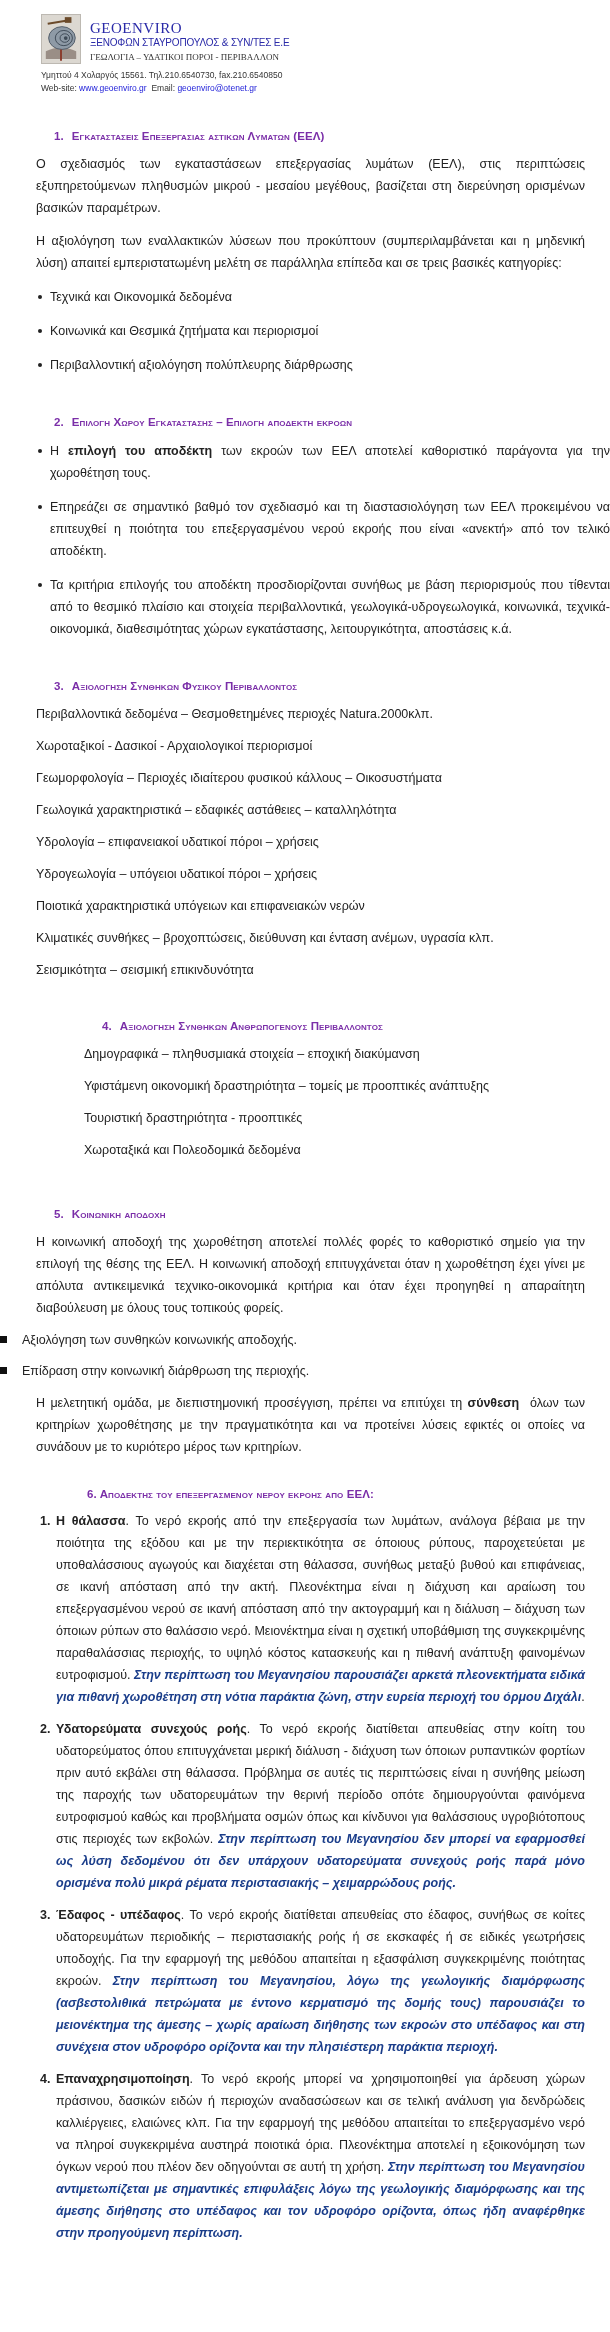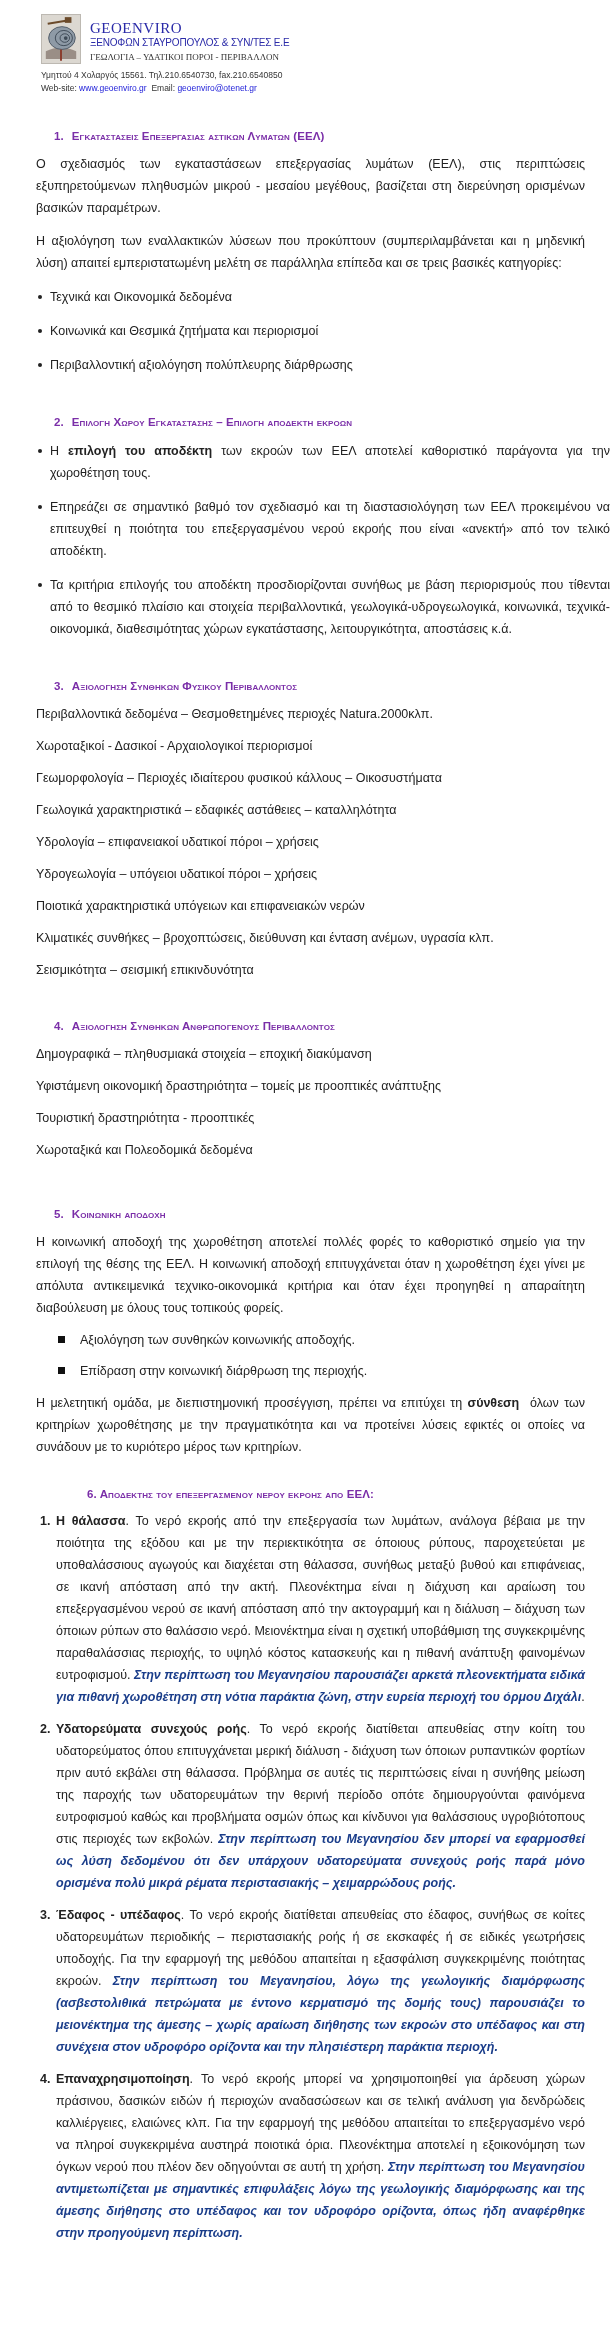--- a/index.html
+++ b/index.html
@@ -54,21 +54,21 @@
   ul.dots { list-style: none; padding-left: 36px; }
   ul.dots li {
     position: relative; padding-left: 14px; font-size: 12.5px; line-height: 22px;
     text-align: justify; margin-top: 12px;
   }
   ul.dots li::before {
     content: ""; position: absolute; left: 2px; top: 9px; width: 4px; height: 4px;
     background: #222; border-radius: 50%;
   }
 
-  ul.squares { list-style: none; padding-left: 58px; }
+  ul.squares { list-style: none; }
   ul.squares li {
     position: relative; padding-left: 22px; font-size: 12.5px; line-height: 20px; margin-top: 11px;
   }
   ul.squares li::before {
     content: ""; position: absolute; left: 0; top: 6px; width: 7px; height: 7px; background: #111;
   }
 
   .plain-line { font-size: 12.5px; line-height: 20px; padding-left: 36px; margin-top: 12px; }
 
   ol.rec { list-style: none; padding-left: 40px; padding-right: 25px; }
@@ -145,21 +145,21 @@
     <div class="plain-line">Χωροταξικοί - Δασικοί - Αρχαιολογικοί περιορισμοί</div>
     <div class="plain-line">Γεωμορφολογία – Περιοχές ιδιαίτερου φυσικού κάλλους – Οικοσυστήματα</div>
     <div class="plain-line">Γεωλογικά χαρακτηριστικά – εδαφικές αστάθειες – καταλληλότητα</div>
     <div class="plain-line">Υδρολογία – επιφανειακοί υδατικοί πόροι – χρήσεις</div>
     <div class="plain-line">Υδρογεωλογία – υπόγειοι υδατικοί πόροι – χρήσεις</div>
     <div class="plain-line">Ποιοτικά χαρακτηριστικά υπόγειων και επιφανειακών νερών</div>
     <div class="plain-line">Κλιματικές συνθήκες – βροχοπτώσεις, διεύθυνση και ένταση ανέμων, υγρασία κλπ.</div>
     <div class="plain-line">Σεισμικότητα – σεισμική επικινδυνότητα</div>
   </div>
 
-  <div style="margin-top:40px;">
+  <div style="margin-top:40px;margin-left:48px;">
     <div class="sec-title">
       <span class="num">4.</span><span>Αξιολογηση Συνθηκων Ανθρωπογενουσ Περιβαλλοντοσ</span>
     </div>
     <div class="plain-line">Δημογραφικά – πληθυσμιακά στοιχεία – εποχική διακύμανση</div>
     <div class="plain-line">Υφιστάμενη οικονομική δραστηριότητα – τομείς με προοπτικές ανάπτυξης</div>
     <div class="plain-line">Τουριστική δραστηριότητα  - προοπτικές</div>
     <div class="plain-line">Χωροταξικά και Πολεοδομικά δεδομένα</div>
   </div>
 
   <div style="margin-top:48px;">

